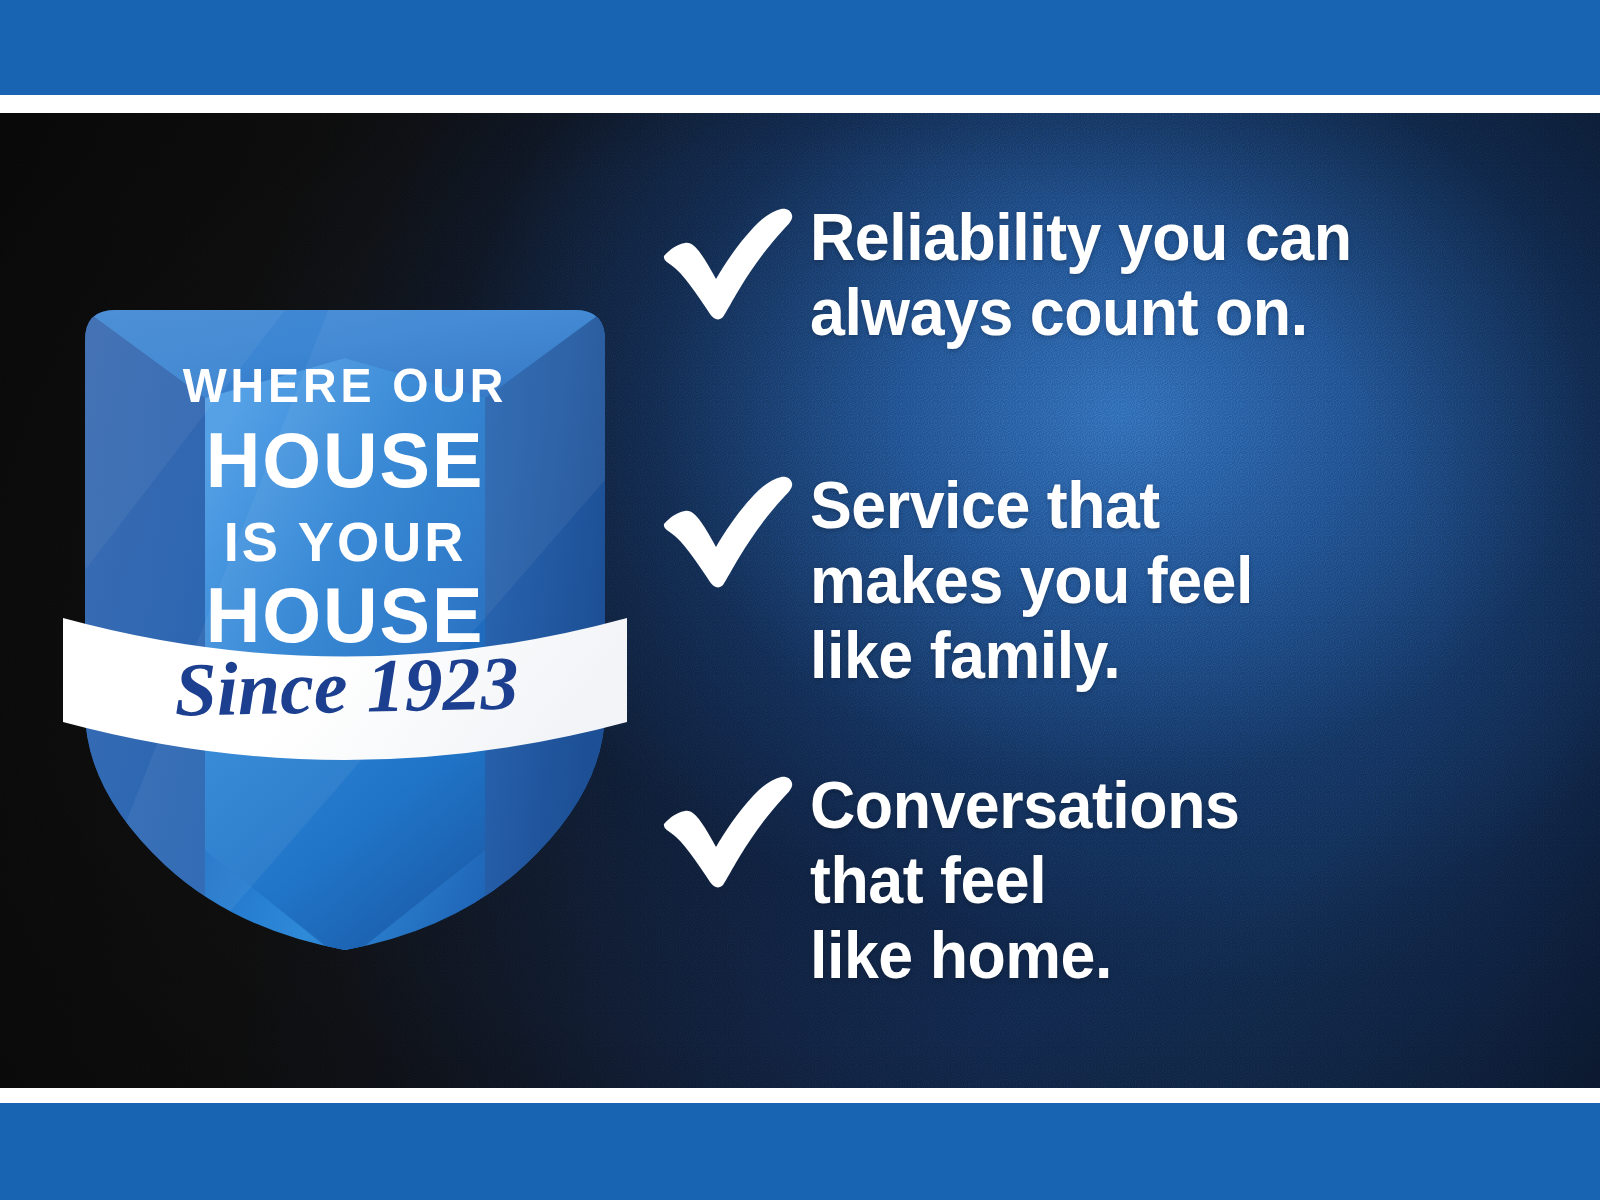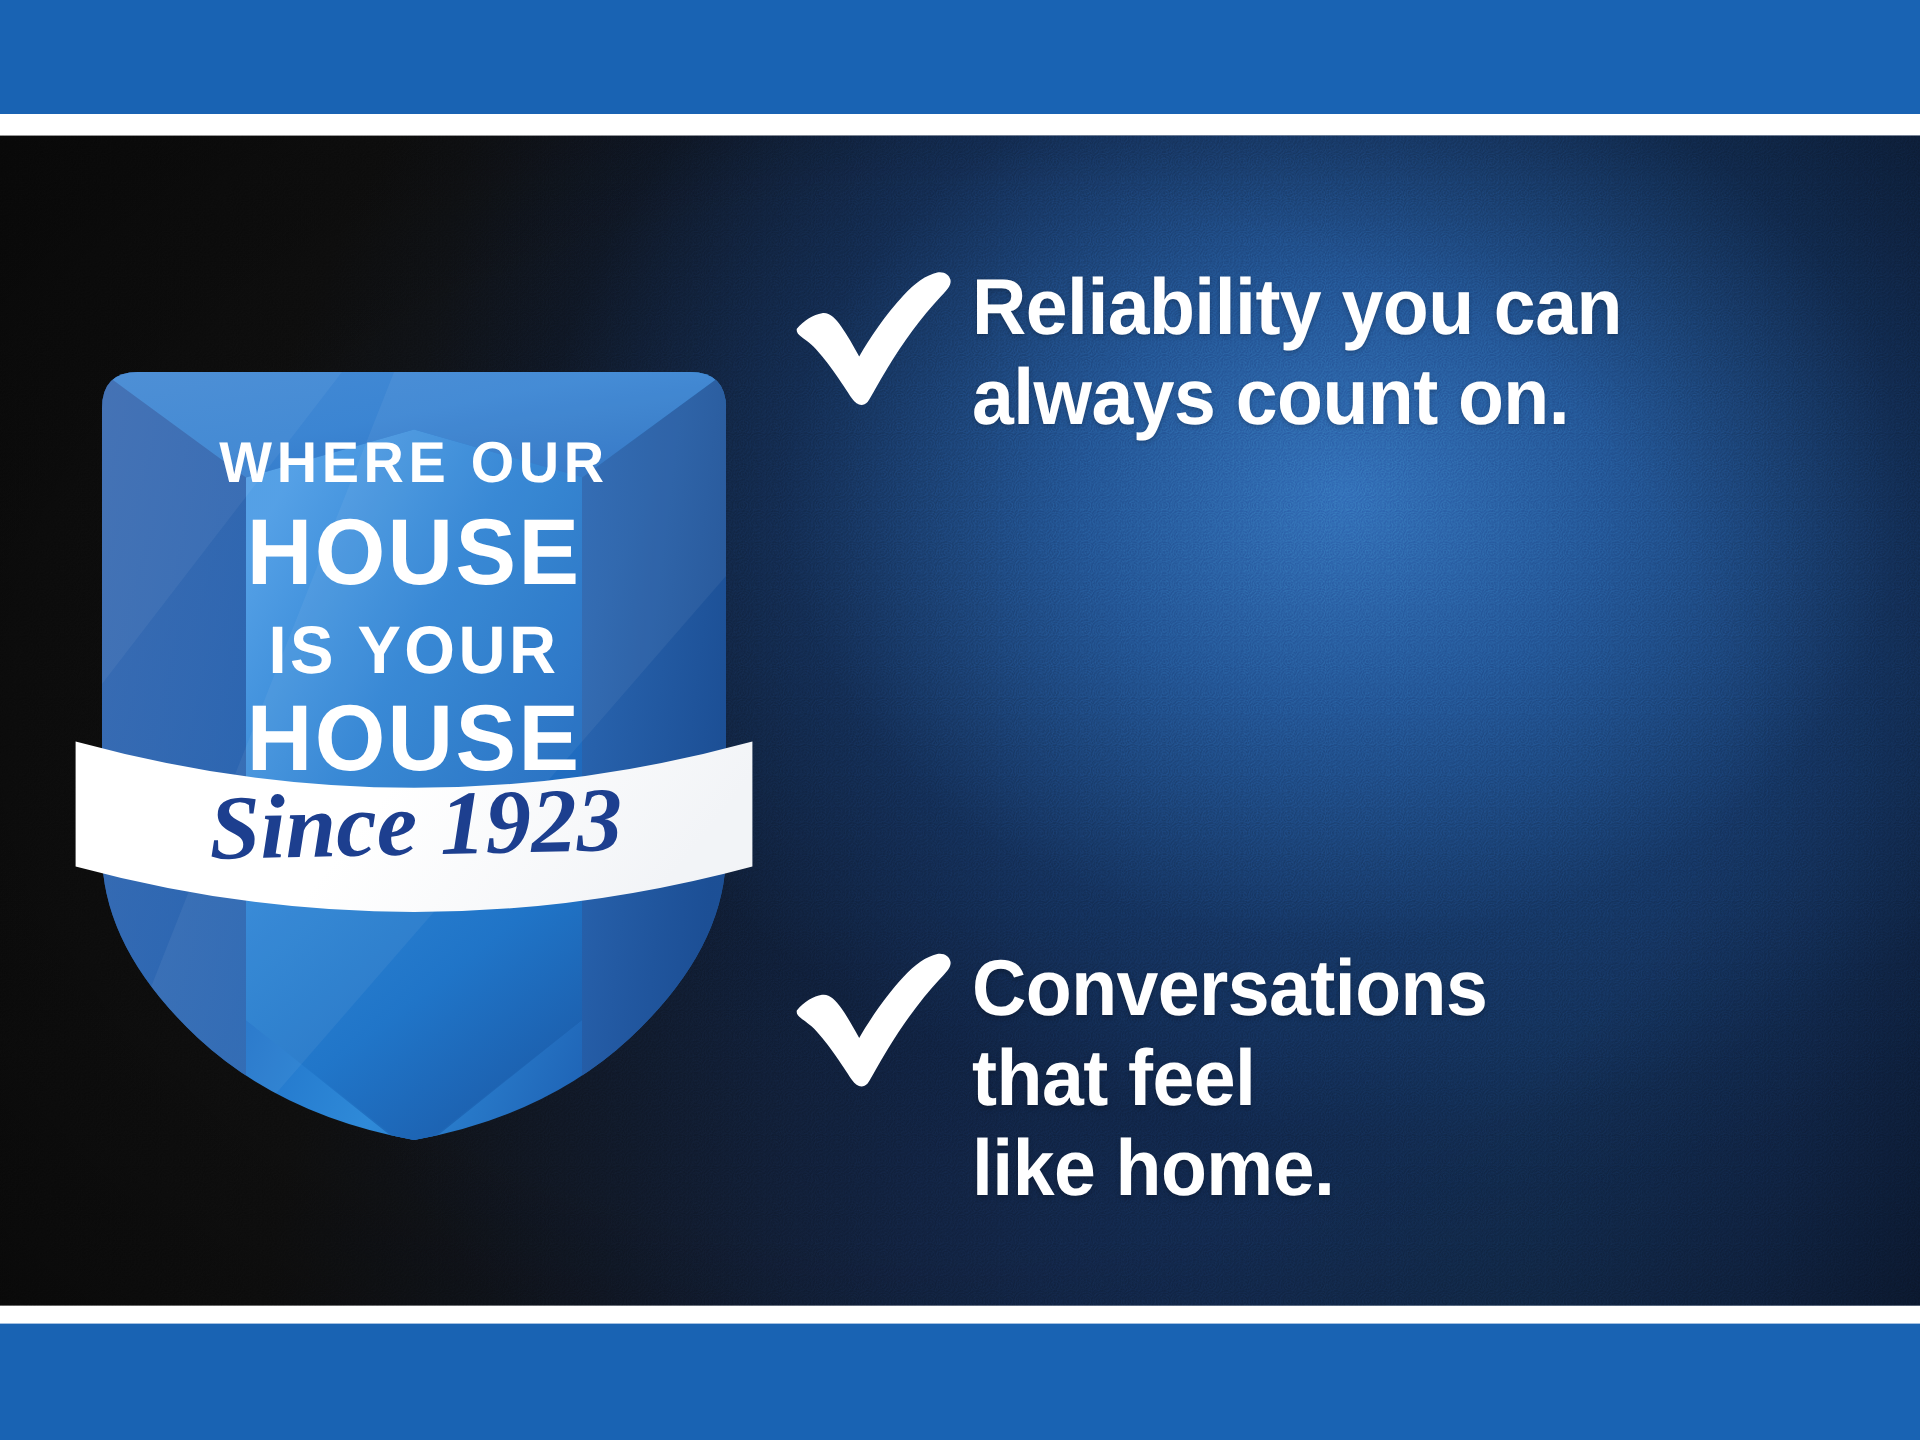--- a/index.html
+++ b/index.html
@@ -90,21 +90,21 @@
     width: 580px;
     height: 820px;
     text-decoration: underline;
   }
   #logo svg { display:block; width:100%; height:100%; }
 
   
   #bullets {
     position: absolute;
     left: 660px;
-    top: 108px;
+    top: 90px;
     width: 900px;
     height: 870px;
   }
   .bullet {
     position: absolute;
     left: 0;
     width: 900px;
     display: flex;
     align-items: flex-start;
   }
@@ -237,20 +237,35 @@
                    C102,10 112,3 121,1 C127,0 131,3 132,7
                    C133,11 130,15 124,21 C108,38 92,60 80,80
                    C72,93 67,103 63,109 C59,113 54,112 50,106
                    C42,94 28,72 16,61 C9,55 3,53 4,48 Z" fill="#ffffff"></path>
         </svg>
       </span>
       <span class="bullet-text" style="white-space: pre-line;">Reliability you can
 always count on.</span>
     </div>
 
+    <div class="bullet" id="bullet-1">
+      <span class="check-wrap">
+        <svg viewBox="0 0 133 112" xmlns="http://www.w3.org/2000/svg">
+          <path d="M4,48 C10,41 18,36 25,35 C31,34 36,39 41,46
+                   C46,53 51,62 56,71 C64,57 78,36 93,20
+                   C102,10 112,3 121,1 C127,0 131,3 132,7
+                   C133,11 130,15 124,21 C108,38 92,60 80,80
+                   C72,93 67,103 63,109 C59,113 54,112 50,106
+                   C42,94 28,72 16,61 C9,55 3,53 4,48 Z" fill="#ffffff"></path>
+        </svg>
+      </span>
+      <span class="bullet-text" style="white-space: pre-line;">Service that
+makes you feel
+like family.</span>
+    </div>
 
     <div class="bullet" id="bullet-2">
       <span class="check-wrap">
         <svg viewBox="0 0 133 112" xmlns="http://www.w3.org/2000/svg">
           <path d="M4,48 C10,41 18,36 25,35 C31,34 36,39 41,46
                    C46,53 51,62 56,71 C64,57 78,36 93,20
                    C102,10 112,3 121,1 C127,0 131,3 132,7
                    C133,11 130,15 124,21 C108,38 92,60 80,80
                    C72,93 67,103 63,109 C59,113 54,112 50,106
                    C42,94 28,72 16,61 C9,55 3,53 4,48 Z" fill="#ffffff"></path>

